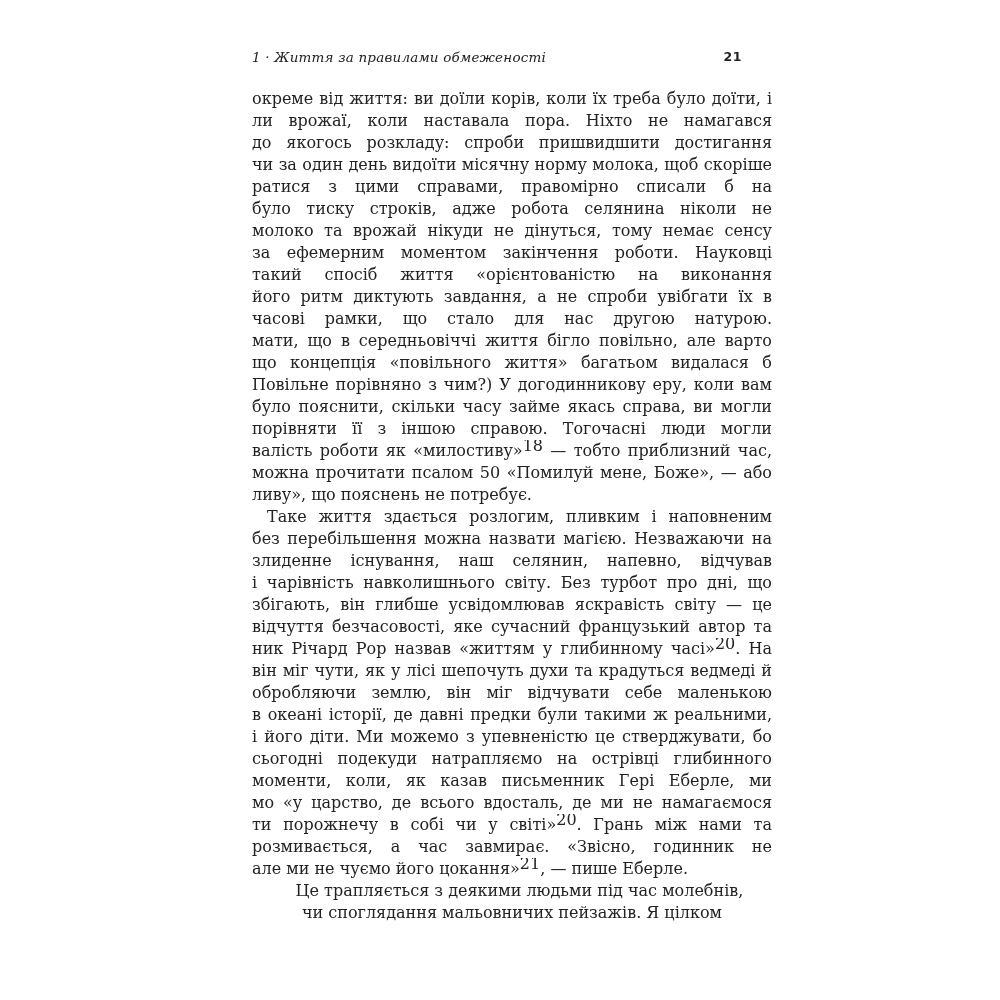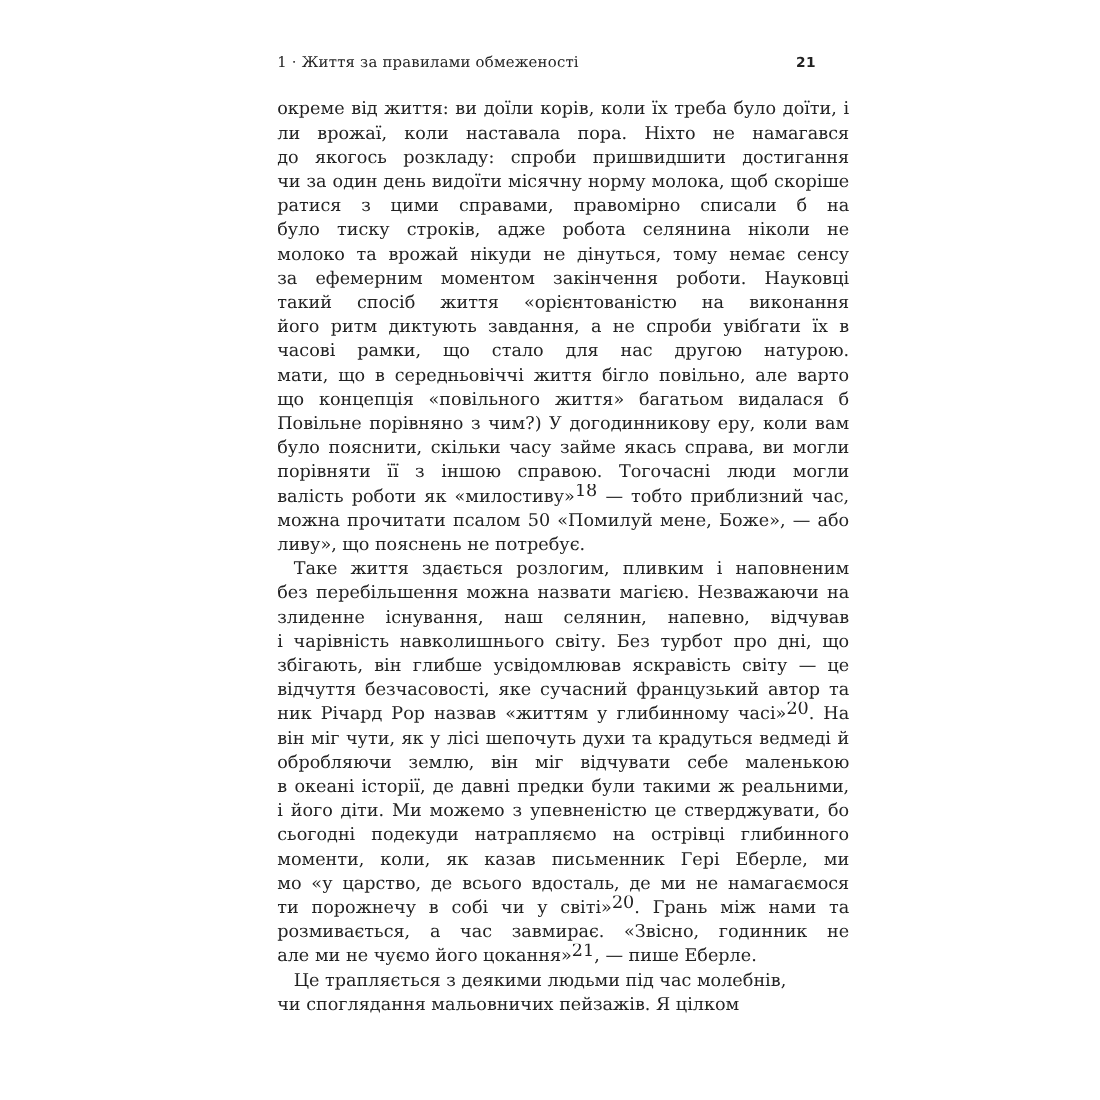--- a/index.html
+++ b/index.html
@@ -19,20 +19,21 @@
   .running-head {
     position: absolute;
     left: 252px;
     top: 49px;
     width: 520px;
     height: 18px;
     font-size: 13.5px;
     line-height: 16px;
   }
   .chapter {
+    font-style: italic;
     letter-spacing: 0.2px;
   }
   .folio {
     position: absolute;
     top: 0;
     right: 30px;
     font-family: "DejaVu Sans", sans-serif;
     font-weight: bold;
     font-style: normal;
     font-size: 12.5px;
@@ -49,21 +50,21 @@
   }
   .para { margin: 0; }
   .line {
     height: 22px;
     overflow: hidden;
     text-align: justify;
     text-align-last: justify;
     white-space: normal;
   }
   .line.no-j {
-    text-align: left;
+    text-align: center;
     text-align-last: left;
   }
   .line.indent {
     text-indent: 15px;
   }
   sup.fnref {
     font-size: 16px;
     line-height: 0;
     position: relative;
     top: -5px;

